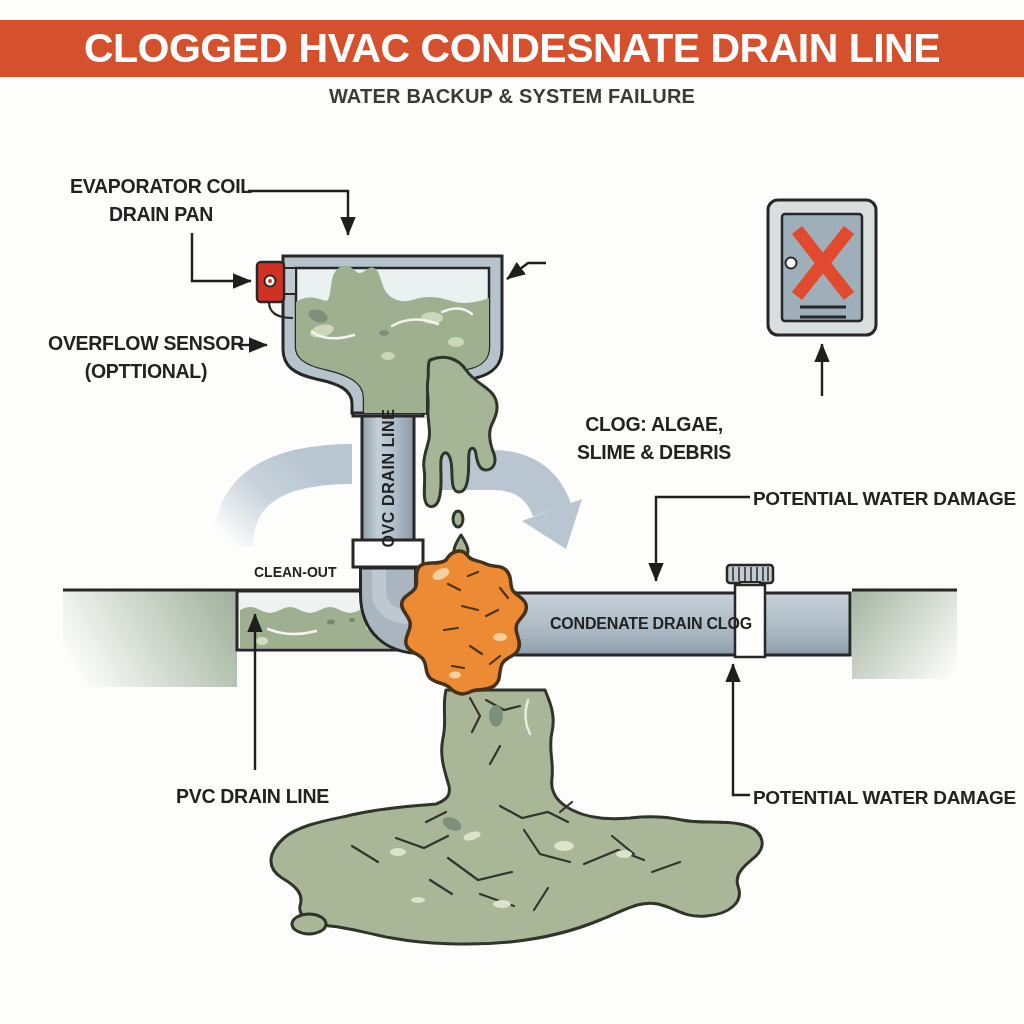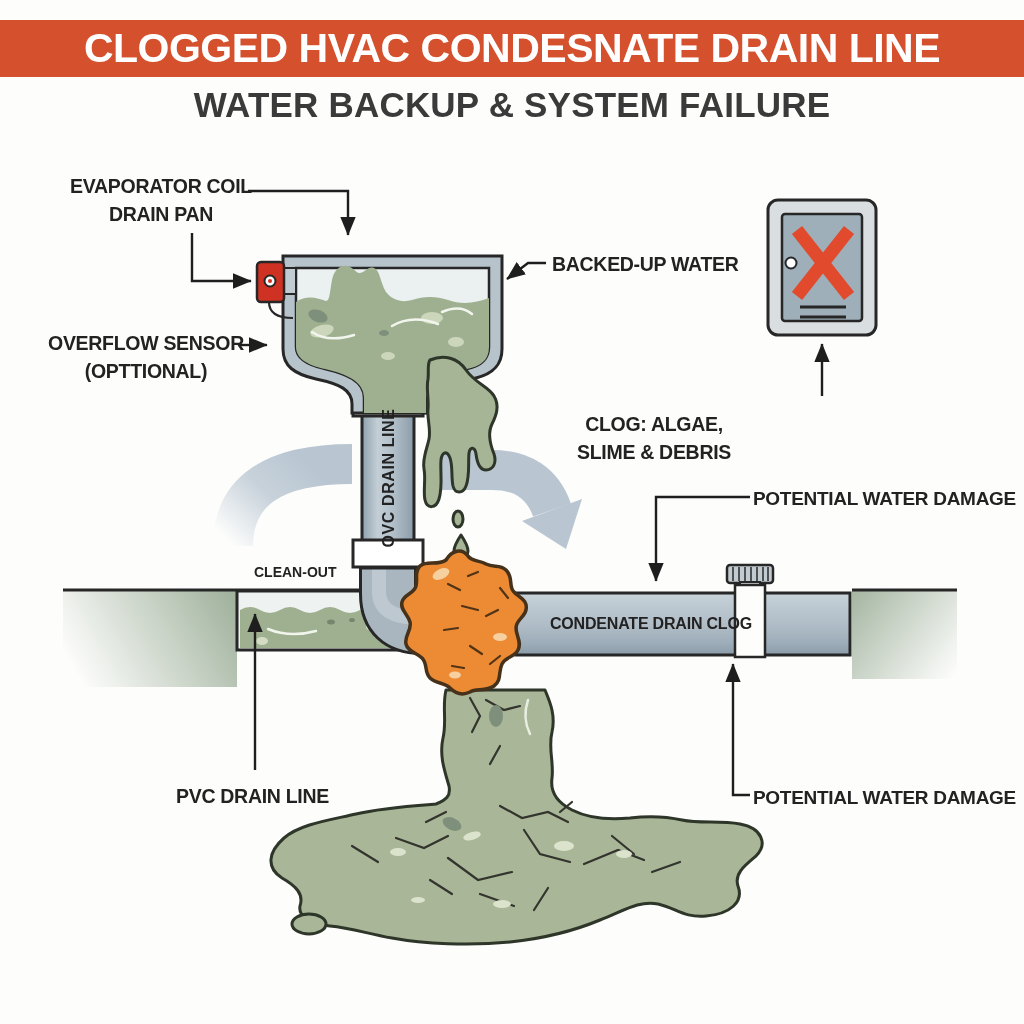--- a/index.html
+++ b/index.html
@@ -2,21 +2,21 @@
 <html style="--banner: #d5502c; --title-text: #ffffff; --subtitle: #3a3a3a; --label: #222222; --water: #9eb090; --slime: #a6b596; --puddle: #a9b798; --clog: #ec8b33; --clog-outline: #46311a; --pipe: #aebbc5; --pipe-light: #c7d2d9; --pipe-dark: #8b9ca9; --swoosh: #b5c3cf; --panel-outer: #d9dee1; --panel-inner: #9fafba; --x-red: #e14a2c; --sensor-red: #cf3222; --soil: #8aa086; --ink: #272727;"><head>
 <meta charset="utf-8">
 <style>
   html,body{margin:0;padding:0;background:#ffffff;}
   #stage{position:relative;width:1024px;height:1024px;background:#fdfdfc;overflow:hidden;
          font-family:"Liberation Sans",sans-serif;}
   .banner{position:absolute;left:0;top:20px;width:1024px;height:57px;background:var(--banner,#d5502c);
           display:flex;align-items:center;justify-content:center;}
   .title{font-weight:700;font-size:41px;color:#ffffff;letter-spacing:-0.5px;white-space:nowrap;}
   .subtitle{position:absolute;left:0;top:85px;width:1024px;text-align:center;
-            font-weight:700;font-size:35px;color:var(--subtitle,#3a3a3a);letter-spacing:0.2px;}
+            font-weight:700;font-size:20px;color:var(--subtitle,#3a3a3a);letter-spacing:0.2px;}
   .lbl{position:absolute;font-weight:700;font-size:19.5px;line-height:1.45;color:var(--label,#222222);
        letter-spacing:-0.3px;white-space:pre-line;}
   .ctr{transform:translateX(-50%);text-align:center;}
   .sm{font-size:14px;letter-spacing:0;}
   .md{font-size:16px;letter-spacing:-0.2px;}
   .vert{transform:translate(-50%,-50%) rotate(-90deg);white-space:nowrap;letter-spacing:0.6px;}
   svg{position:absolute;left:0;top:0;}
   .ink{stroke:#272727;}
   .conn{stroke:#1e1e1e;stroke-width:2.4;fill:none;}
 </style>
@@ -210,21 +210,20 @@
 
   <div class="banner">
     <div class="title">CLOGGED HVAC CONDESNATE DRAIN LINE</div>
   </div>
   <div class="subtitle">WATER BACKUP &amp; SYSTEM FAILURE</div>
 
   <div class="lbl ctr" style="left:146px;top:329px;">OVERFLOW SENSOR
 (OPTTIONAL)</div>
   <div class="lbl ctr" style="left:161px;top:172px;">EVAPORATOR COIL
 DRAIN PAN</div>
-  <div class="lbl" style="left:552px;top:250px;">BACKED-UP WATER</div>
   <div class="lbl ctr" style="left:637px;top:410px;margin-left:17px;">CLOG: ALGAE,
 SLIME &amp; DEBRIS</div>
   <div class="lbl" style="left:753px;top:485px;font-size:19px;">POTENTIAL WATER DAMAGE</div>
   <div class="lbl sm" style="left:254px;top:562px;">CLEAN-OUT</div>
   <div class="lbl md" style="left:550px;top:612px;">CONDENATE DRAIN CLOG</div>
   <div class="lbl md vert" style="left:389px;top:478px;">OVC DRAIN LINE</div>
   <div class="lbl" style="left:176px;top:782px;text-align:center;">PVC DRAIN LINE</div>
   <div class="lbl" style="left:753px;top:784px;font-size:19px;">POTENTIAL WATER DAMAGE</div>
 
 </div>

